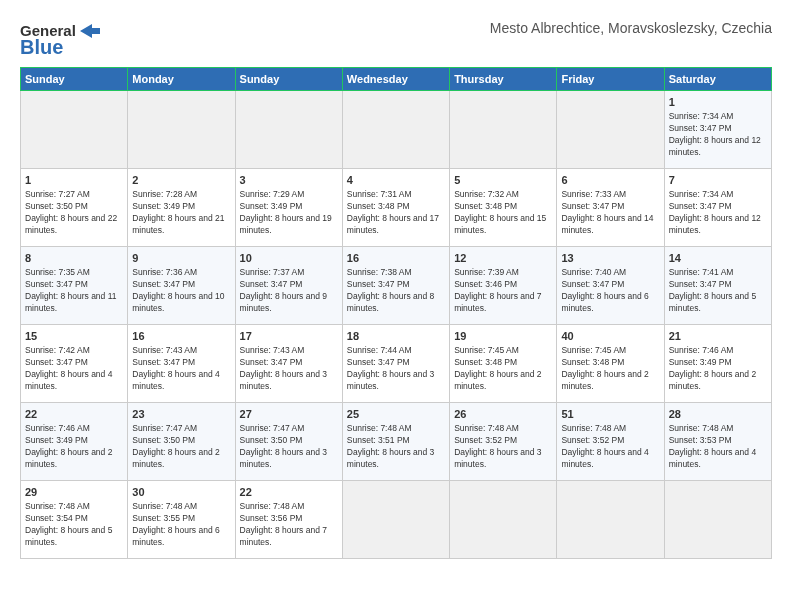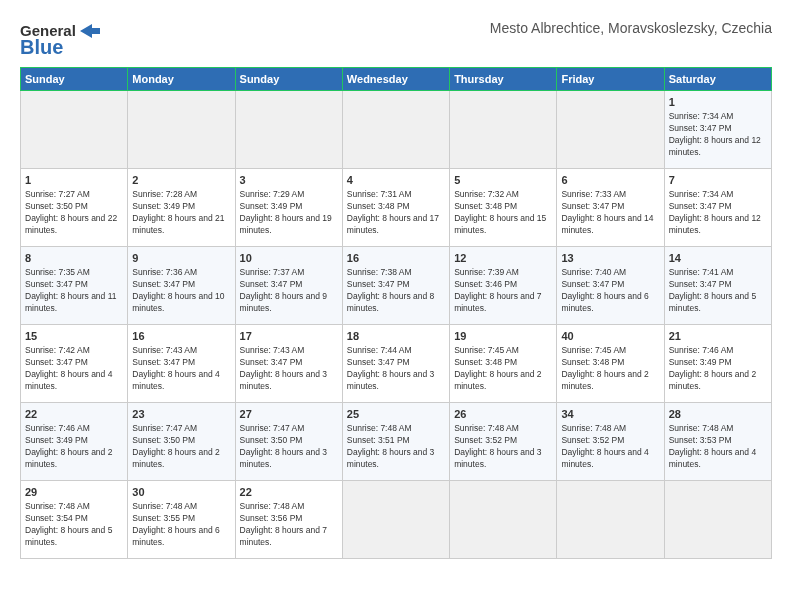--- a/index.html
+++ b/index.html
@@ -148,21 +148,21 @@
           <td><span class="day-num">19</span><span>Sunrise: 7:45 AM<br>Sunset: 3:48 PM<br>Daylight: 8 hours and 2 minutes.</span></td>
           <td><span class="day-num">40</span><span>Sunrise: 7:45 AM<br>Sunset: 3:48 PM<br>Daylight: 8 hours and 2 minutes.</span></td>
           <td><span class="day-num">21</span><span>Sunrise: 7:46 AM<br>Sunset: 3:49 PM<br>Daylight: 8 hours and 2 minutes.</span></td>
         </tr>
         <tr>
           <td><span class="day-num">22</span><span>Sunrise: 7:46 AM<br>Sunset: 3:49 PM<br>Daylight: 8 hours and 2 minutes.</span></td>
           <td><span class="day-num">23</span><span>Sunrise: 7:47 AM<br>Sunset: 3:50 PM<br>Daylight: 8 hours and 2 minutes.</span></td>
           <td><span class="day-num">27</span><span>Sunrise: 7:47 AM<br>Sunset: 3:50 PM<br>Daylight: 8 hours and 3 minutes.</span></td>
           <td><span class="day-num">25</span><span>Sunrise: 7:48 AM<br>Sunset: 3:51 PM<br>Daylight: 8 hours and 3 minutes.</span></td>
           <td><span class="day-num">26</span><span>Sunrise: 7:48 AM<br>Sunset: 3:52 PM<br>Daylight: 8 hours and 3 minutes.</span></td>
-          <td><span class="day-num">34</span><span>Sunrise: 7:48 AM<br>Sunset: 3:52 PM<br>Daylight: 8 hours and 4 minutes.</span></td>
+          <td><span class="day-num">51</span><span>Sunrise: 7:48 AM<br>Sunset: 3:52 PM<br>Daylight: 8 hours and 4 minutes.</span></td>
           <td><span class="day-num">28</span><span>Sunrise: 7:48 AM<br>Sunset: 3:53 PM<br>Daylight: 8 hours and 4 minutes.</span></td>
         </tr>
         <tr>
           <td><span class="day-num">29</span><span>Sunrise: 7:48 AM<br>Sunset: 3:54 PM<br>Daylight: 8 hours and 5 minutes.</span></td>
           <td><span class="day-num">30</span><span>Sunrise: 7:48 AM<br>Sunset: 3:55 PM<br>Daylight: 8 hours and 6 minutes.</span></td>
           <td><span class="day-num">22</span><span>Sunrise: 7:48 AM<br>Sunset: 3:56 PM<br>Daylight: 8 hours and 7 minutes.</span></td>
           <td class="empty-cell"></td>
           <td class="empty-cell"></td>
           <td class="empty-cell"></td>
           <td class="empty-cell"></td>

